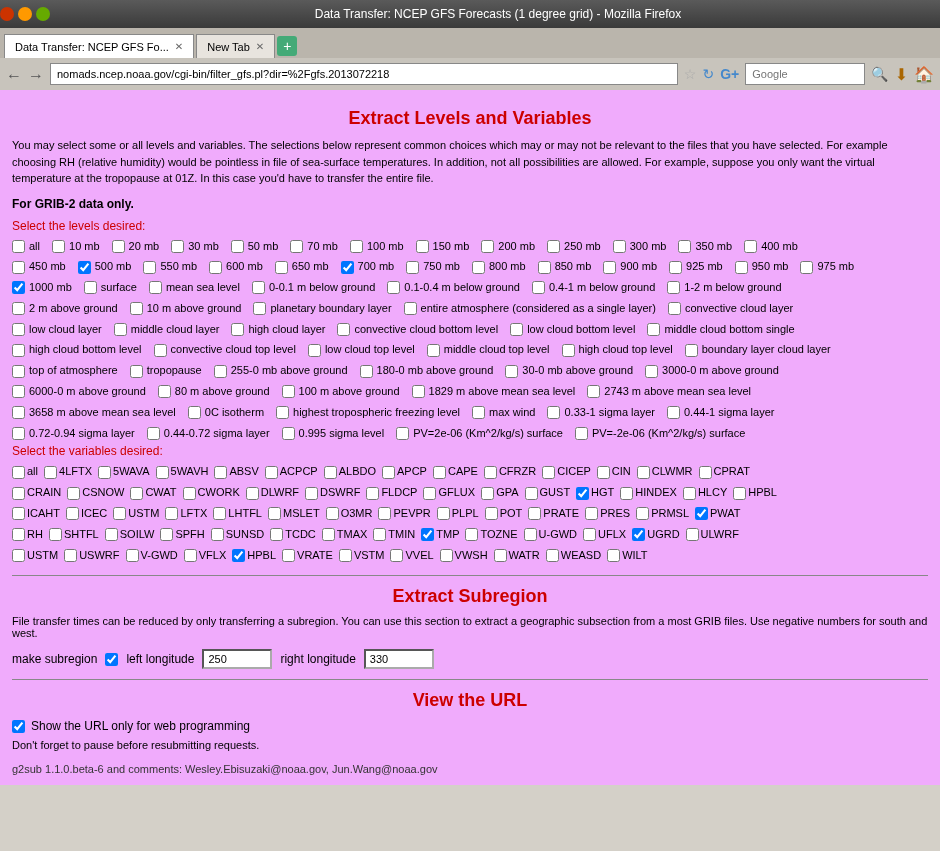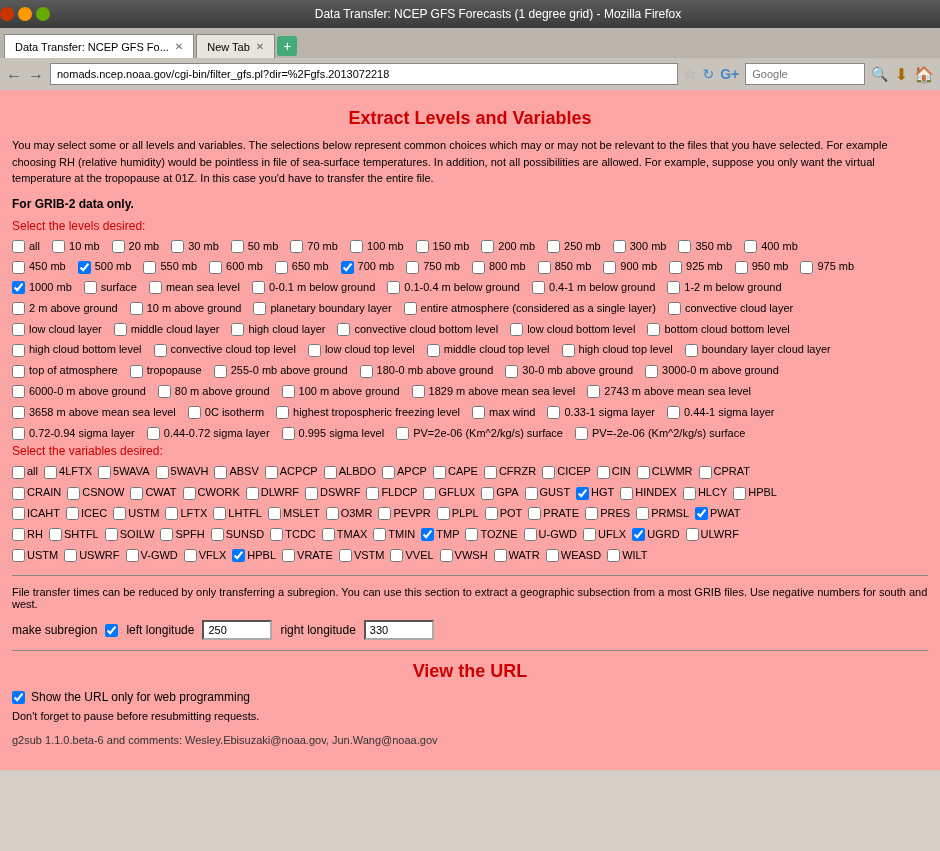--- a/index.html
+++ b/index.html
@@ -60,21 +60,21 @@
     .address-input { flex: 1; height: 22px; border: 1px solid #888; padding: 2px 6px; font-size: 11px; background: #fff; }
     .search-box { height: 22px; border: 1px solid #888; padding: 2px 6px; font-size: 11px; background: #fff; width: 120px; }
     .star-btn { background: none; border: none; font-size: 14px; cursor: pointer; color: #aaa; }
     .refresh-btn { background: none; border: none; font-size: 14px; cursor: pointer; color: #4488cc; }
     .search-icon-btn { background: none; border: none; font-size: 14px; cursor: pointer; }
     .download-icon { color: #aa6600; font-size: 16px; }
     .home-icon { color: #cc4400; font-size: 16px; }
 
     
     .content {
-      background: #fca5a5;
+      background: #f0abfc;
       margin: 0;
       padding: 10px 12px;
       min-height: 680px;
     }
 
     .section-title {
       text-align: center;
       color: #cc0000;
       font-size: 18px;
       font-weight: bold;
@@ -350,21 +350,21 @@
       <div class="level-item">
           <input type="checkbox" style="">
           <label>convective cloud bottom level</label>
         </div>
       <div class="level-item">
           <input type="checkbox" style="">
           <label>low cloud bottom level</label>
         </div>
       <div class="level-item">
           <input type="checkbox" style="">
-          <label>bottom cloud bottom level</label>
+          <label>middle cloud bottom single</label>
         </div>
     </div>
 
     <div class="level-row">
       <div class="level-item">
           <input type="checkbox" style="">
           <label>high cloud bottom level</label>
         </div>
       <div class="level-item">
           <input type="checkbox" style="">
@@ -776,20 +776,21 @@
         </div>
       <div class="var-item">
           <input type="checkbox" style="">
           <label>WILT</label>
         </div>
     </div>
   </div>
 
   <hr class="divider">
 
+  <div class="section-title">Extract Subregion</div>
 
   <div class="subregion-desc">File transfer times can be reduced by only transferring a subregion. You can use this section to extract a geographic subsection from a most GRIB files. Use negative numbers for south and west.</div>
 
   <div class="subregion-form">
     <div class="subregion-row">
       <label>make subregion</label>
       <input type="checkbox" checked="" style="">
       <label>left longitude</label>
       <input class="subregion-input" type="text" value="250" style="">
       <label>right longitude</label>

